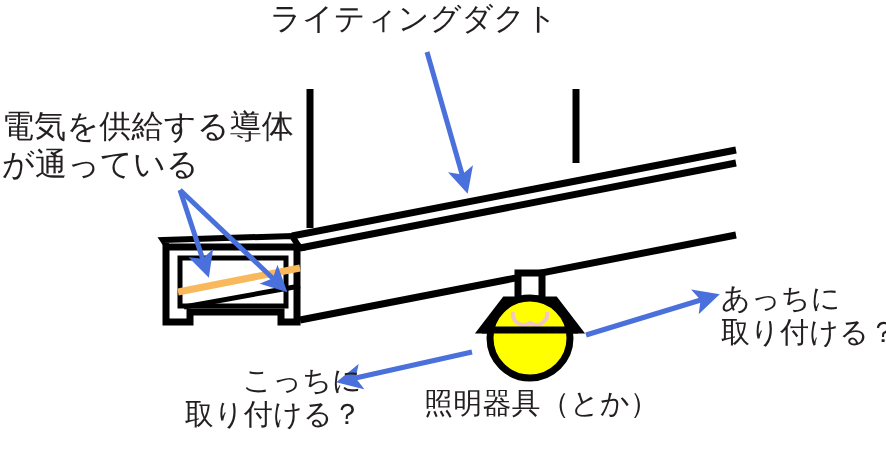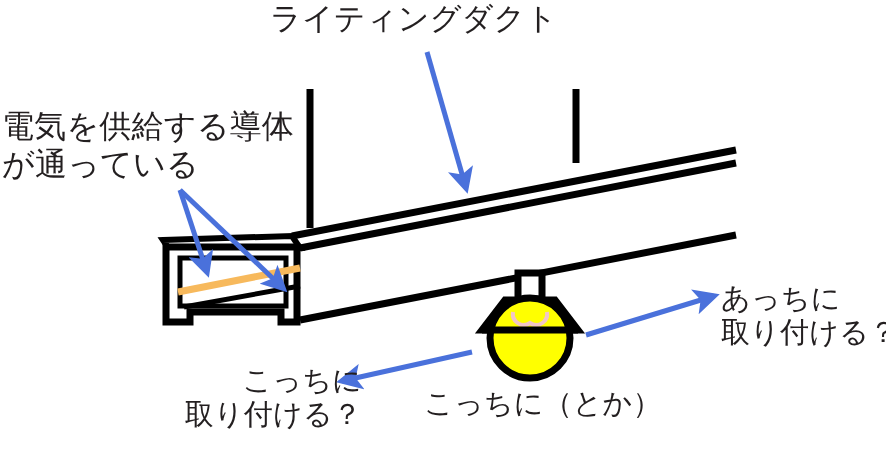--- a/index.html
+++ b/index.html
@@ -141,15 +141,15 @@
 
   <div class="label label-conductor">電気を供給する導体
 が通っている</div>
 
   <div class="label label-here">こっちに
 取り付ける？</div>
 
   <div class="label label-there">あっちに
 取り付ける？</div>
 
-  <div class="label label-fixture">こっちに（とか）</div>
+  <div class="label label-fixture">照明器具（とか）</div>
 
 </div>
 
 </body></html>

